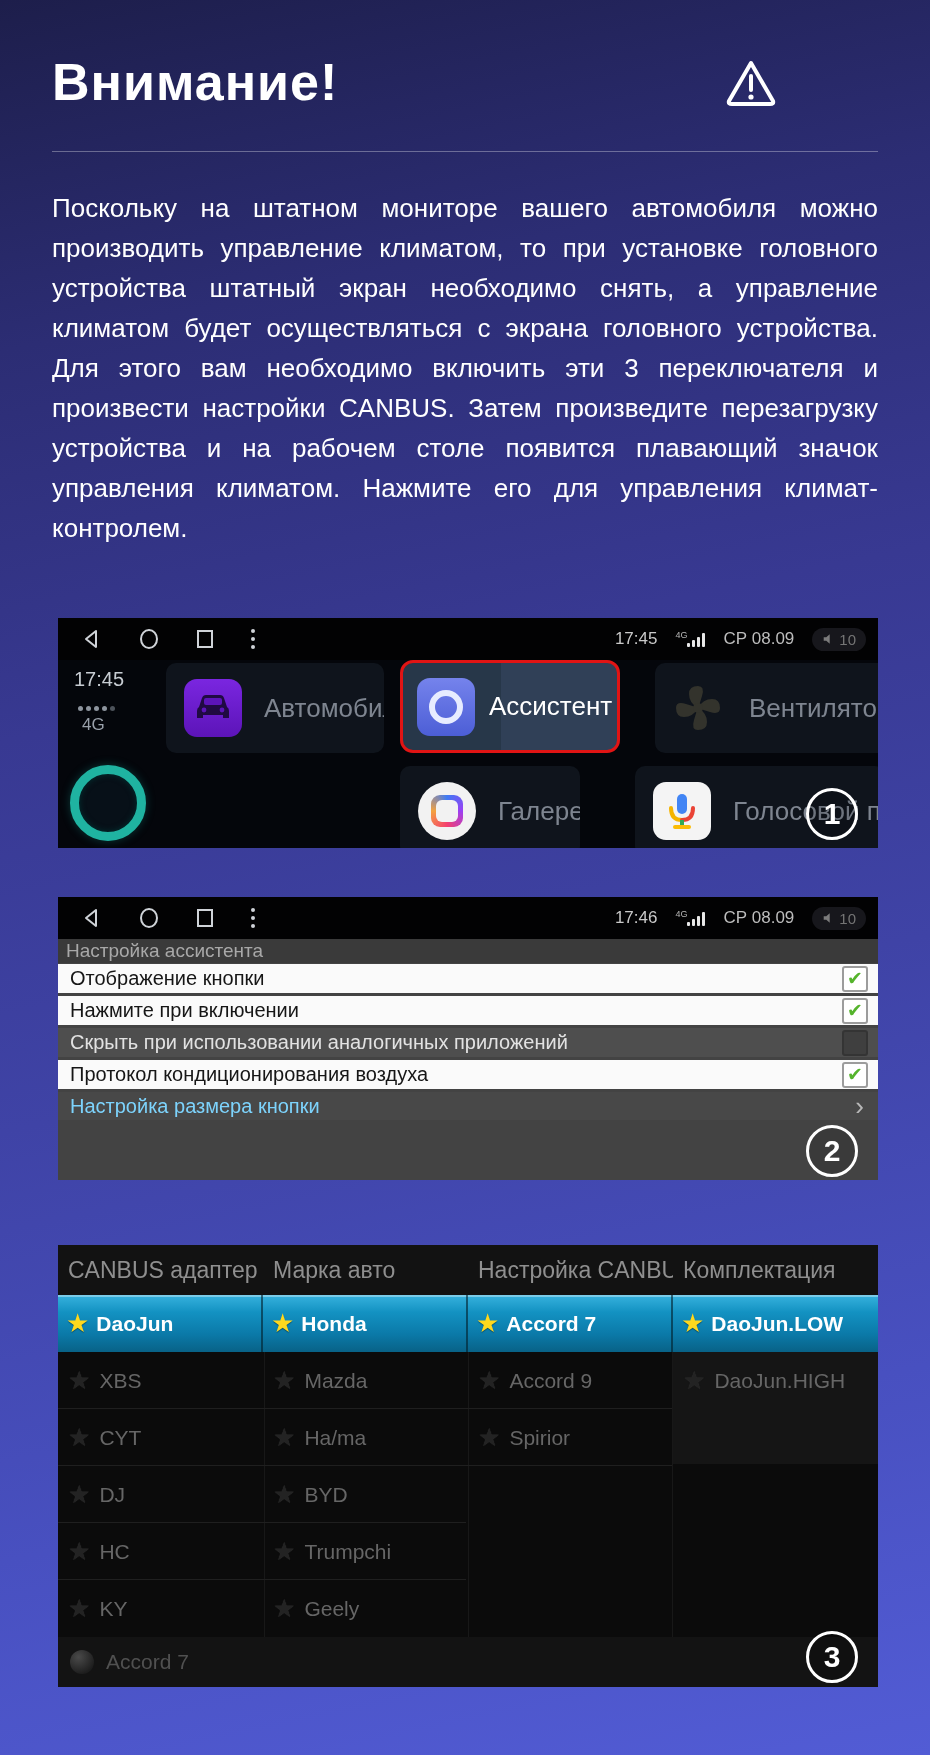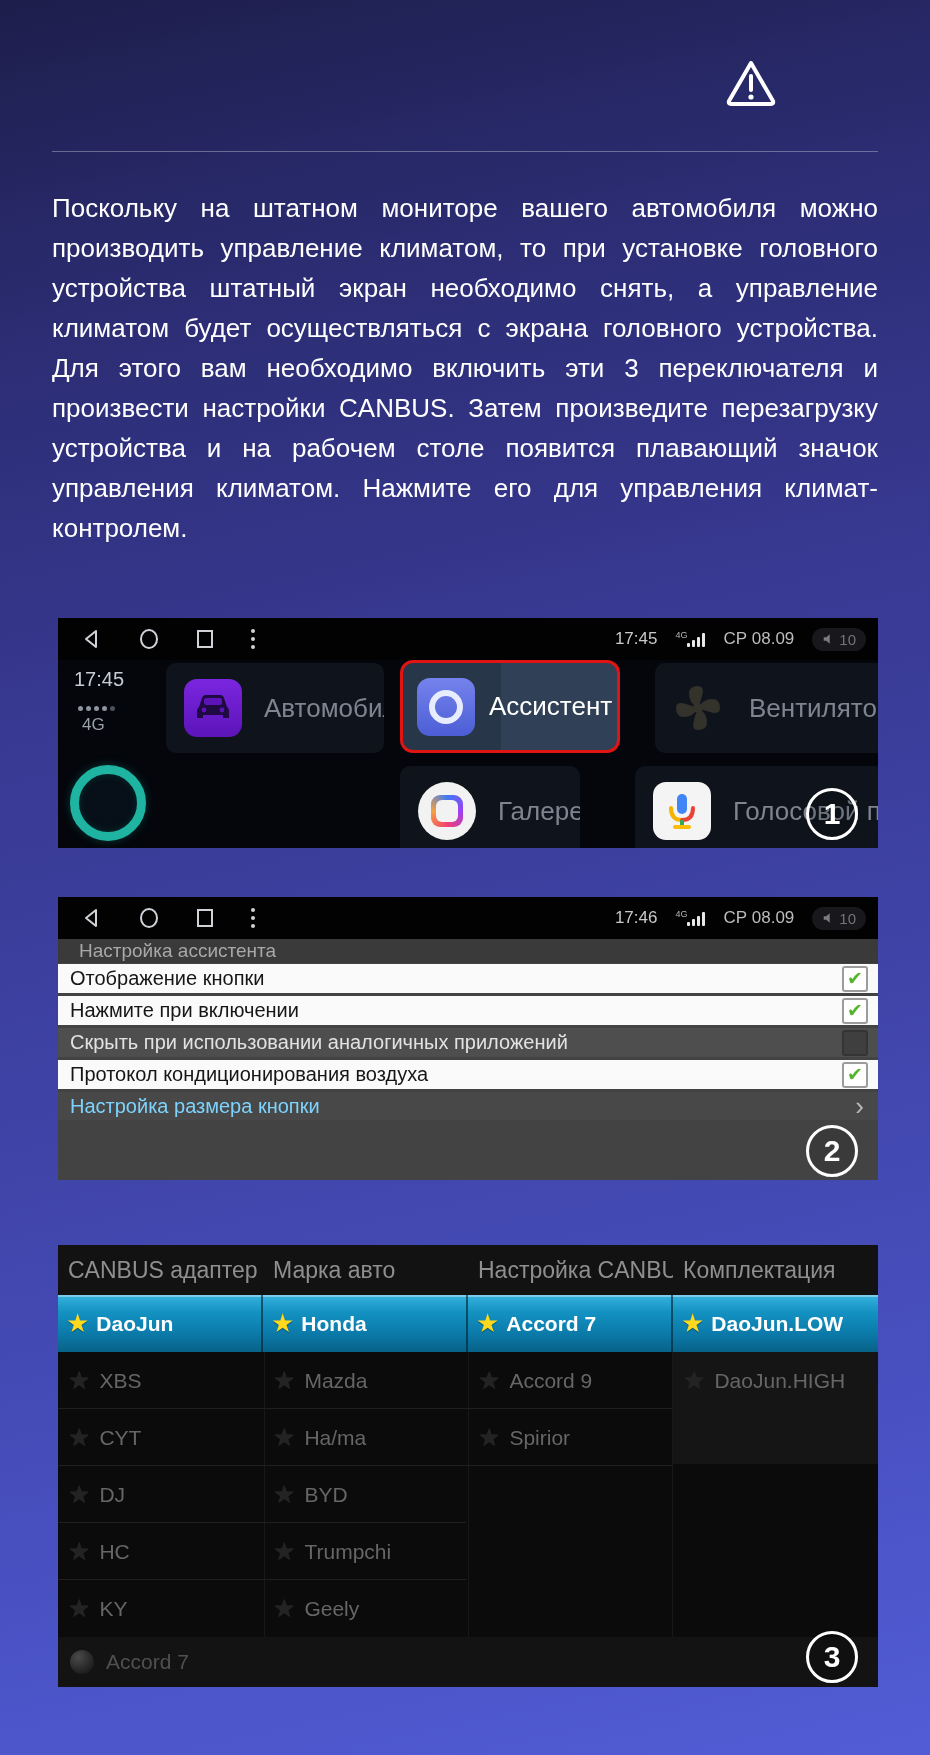--- a/index.html
+++ b/index.html
@@ -60,21 +60,21 @@
   .ic-video::after{content:"";position:absolute;left:25px;top:23px;border-left:11px solid #efeaff;border-top:6px solid transparent;border-bottom:6px solid transparent;}
   .ic-gallery{background:#f2f2f2;border-radius:50%;}
   .ic-gallery .ring{position:absolute;left:13px;top:13px;width:32px;height:32px;border-radius:9px;
     background:conic-gradient(#3f7bf4,#9b3ff4,#f43f6e,#f4a23f,#3f7bf4);}
   .ic-gallery .ring::after{content:"";position:absolute;left:5px;top:5px;width:22px;height:22px;border-radius:6px;background:#f2f2f2;}
   .ic-voice{background:#f4f4f4;}
   .badge1{left:748px;top:170px;}
   
   .shot2{top:897px;height:283px;background:#434343;}
   .s2-header{position:absolute;left:0;top:42px;width:820px;height:24px;background:#3a3a3a;
-    color:#a8a8a8;font-size:19px;line-height:24px;padding-left:21px;box-sizing:border-box;}
+    color:#a8a8a8;font-size:19px;line-height:24px;padding-left:8px;box-sizing:border-box;}
   .srow{position:absolute;left:0;width:820px;height:29px;display:flex;align-items:center;}
   .srow .t{font-size:20px;margin-left:12px;flex:1;white-space:nowrap;overflow:hidden;}
   .row-white{background:#fafafa;}
   .row-white .t{color:#161616;}
   .row-gray{background:#4e4e4e;}
   .row-gray .t{color:#e2e2e2;}
   .row-gray2{background:#484848;}
   .row-gray2 .t{color:#7dd3fc;}
   .cbx{width:22px;height:22px;margin-right:10px;border-radius:3px;display:flex;align-items:center;justify-content:center;flex:0 0 auto;}
   .cbx-on{background:#fff;border:2px solid #9c9c9c;color:#55b42c;font-size:19px;font-weight:700;}
@@ -105,20 +105,21 @@
   .foot-ic{width:24px;height:24px;border-radius:50%;margin-left:12px;
     background:radial-gradient(circle at 35% 30%,#4a4a4a,#1d1d1d 75%);}
   .t-foot .fl{color:#505050;font-size:21px;margin-left:12px;}
   .badge3{left:748px;top:386px;}
 </style>
 </head>
 <body>
 
 <div class="page">
 
+  <div class="title">Внимание!</div>
   <div class="warn-icon">
     <svg width="54" height="50" viewBox="0 0 54 50">
       <path d="M27 5 L49 43 Q50 46 46 46 L8 46 Q4 46 5 43 Z" fill="none" stroke="#ffffff" stroke-width="4" stroke-linejoin="round"></path>
       <line x1="27" y1="18" x2="27" y2="32" stroke="#ffffff" stroke-width="4" stroke-linecap="round"></line>
       <circle cx="27" cy="39" r="2.6" fill="#ffffff"></circle>
     </svg>
   </div>
   <div class="divider"></div>
   <div class="intro">Поскольку на штатном мониторе вашего автомобиля можно производить управление климатом, то при установке головного устройства штатный экран необходимо снять, а управление климатом будет осуществляться с экрана головного устройства. Для этого вам необходимо включить эти 3 переключателя и произвести настройки CANBUS. Затем произведите перезагрузку устройства и на рабочем столе появится плавающий значок управления климатом. Нажмите его для управления климат-контролем.</div>
 

